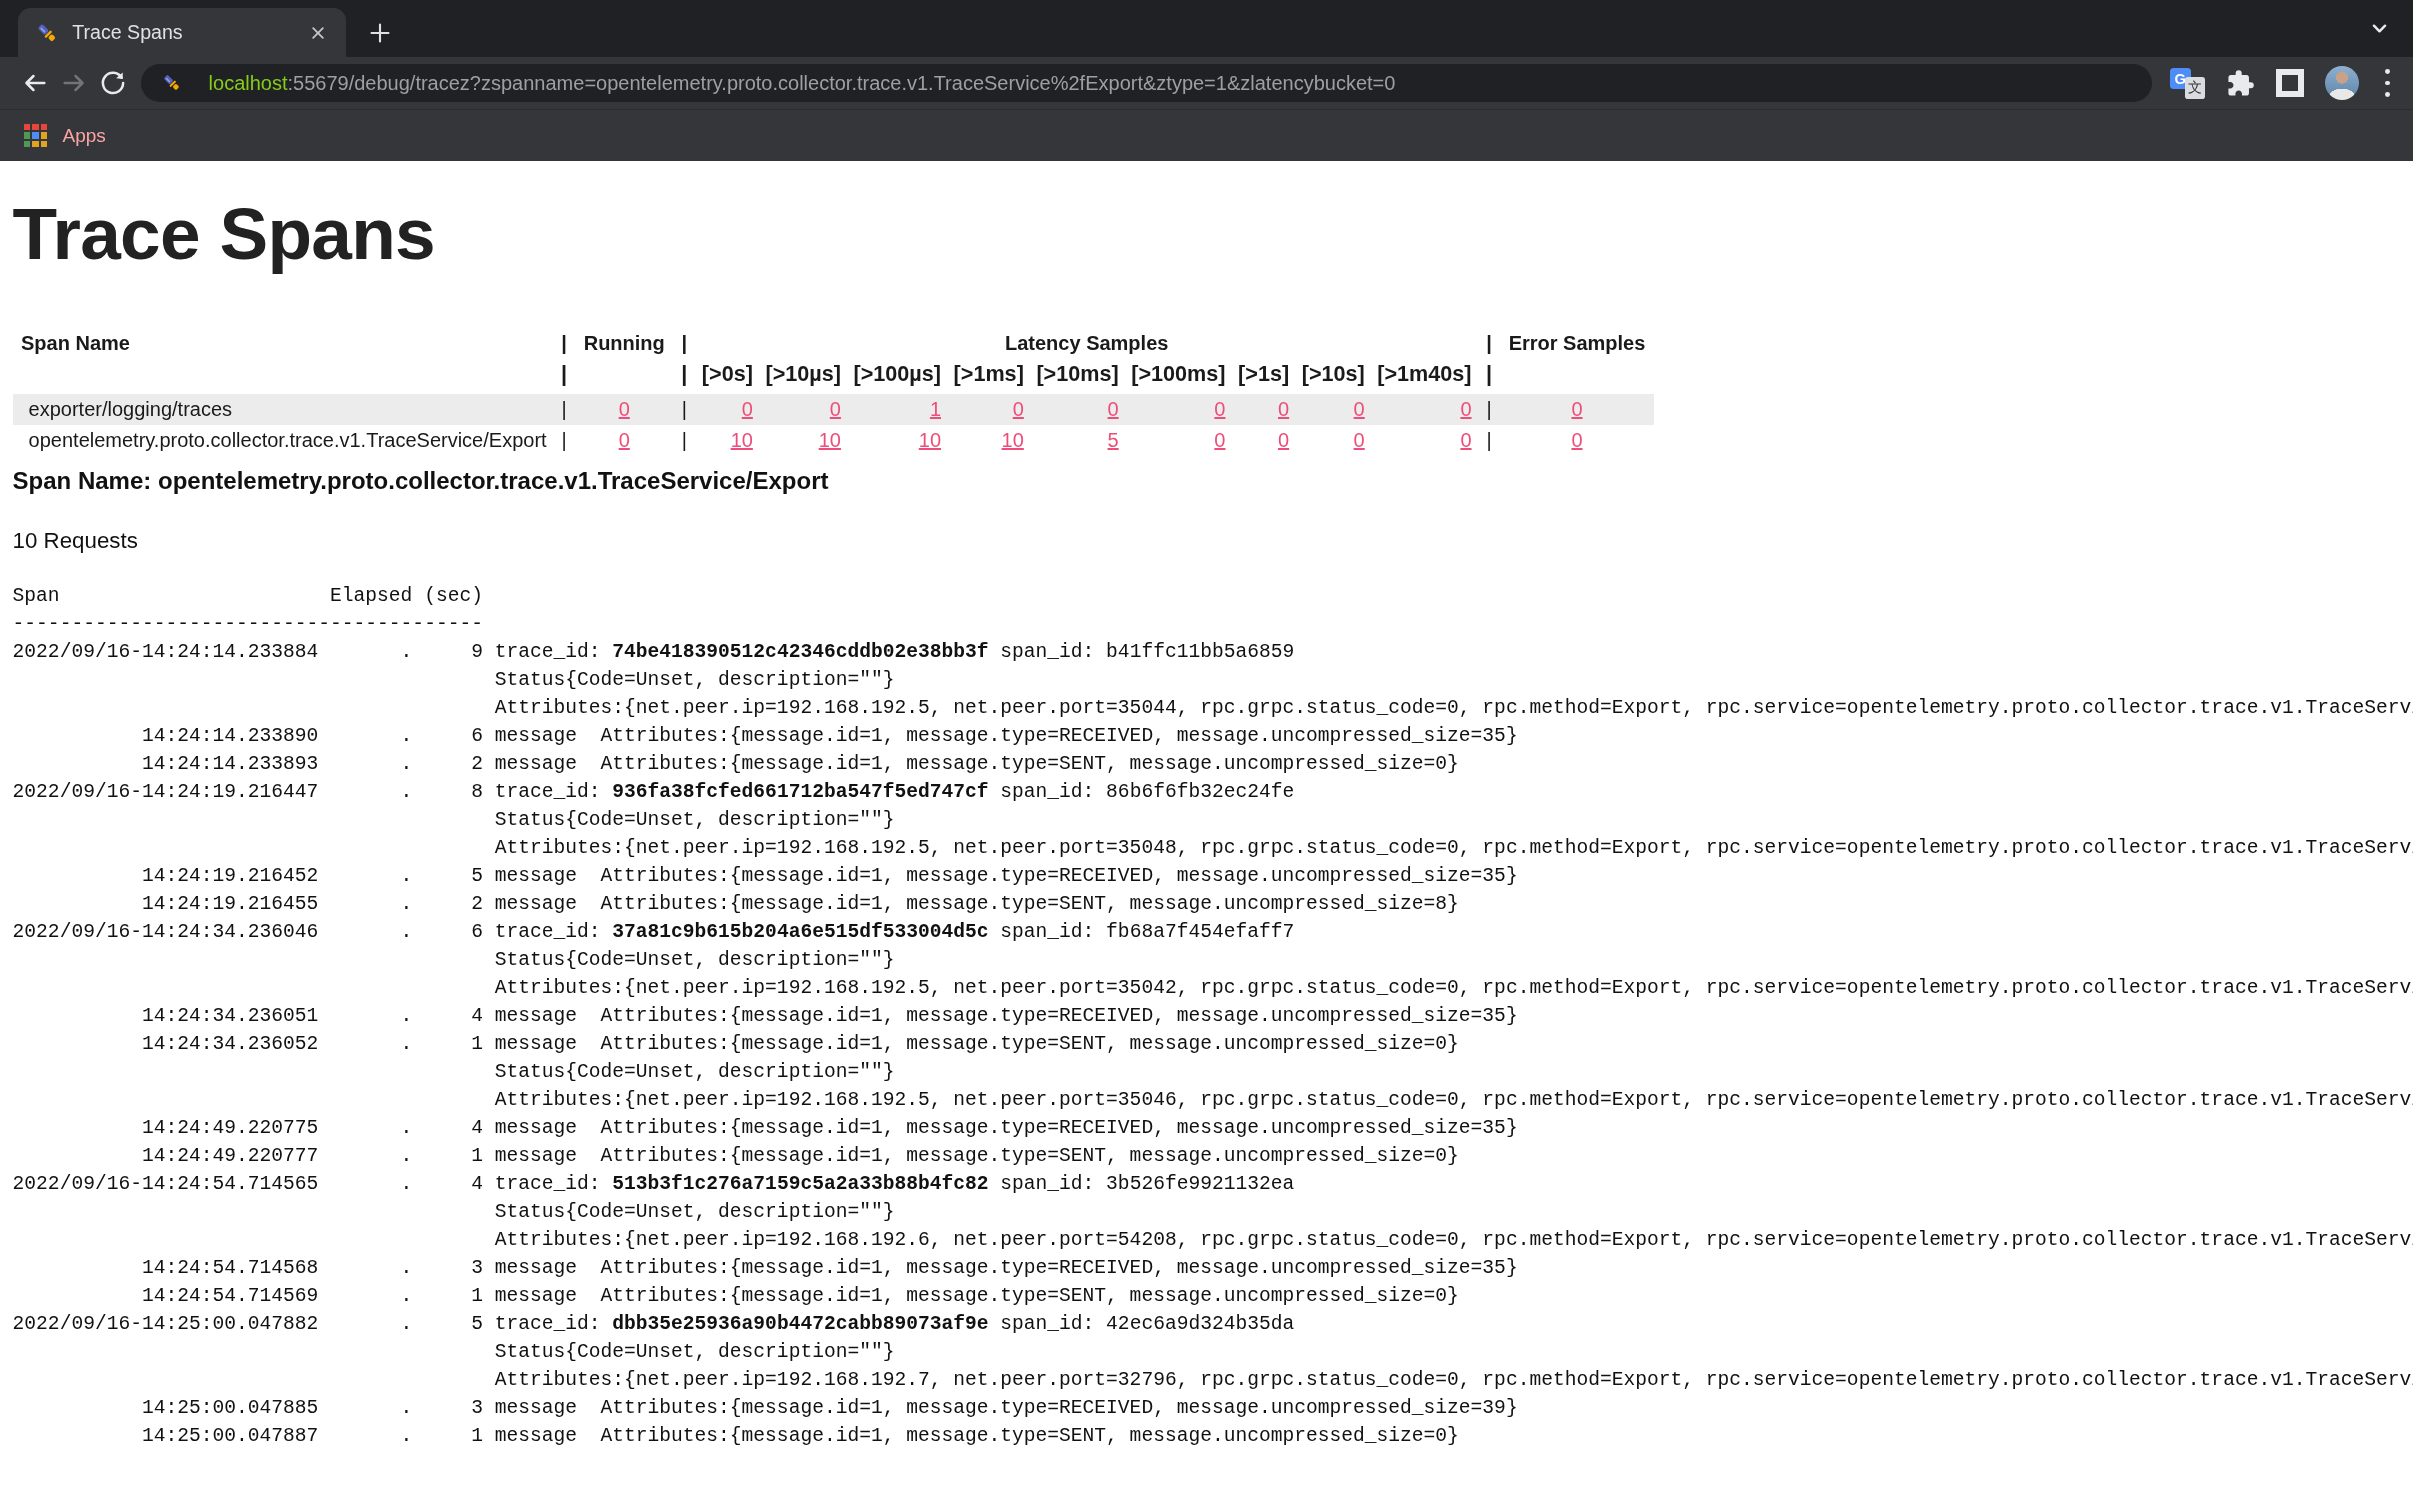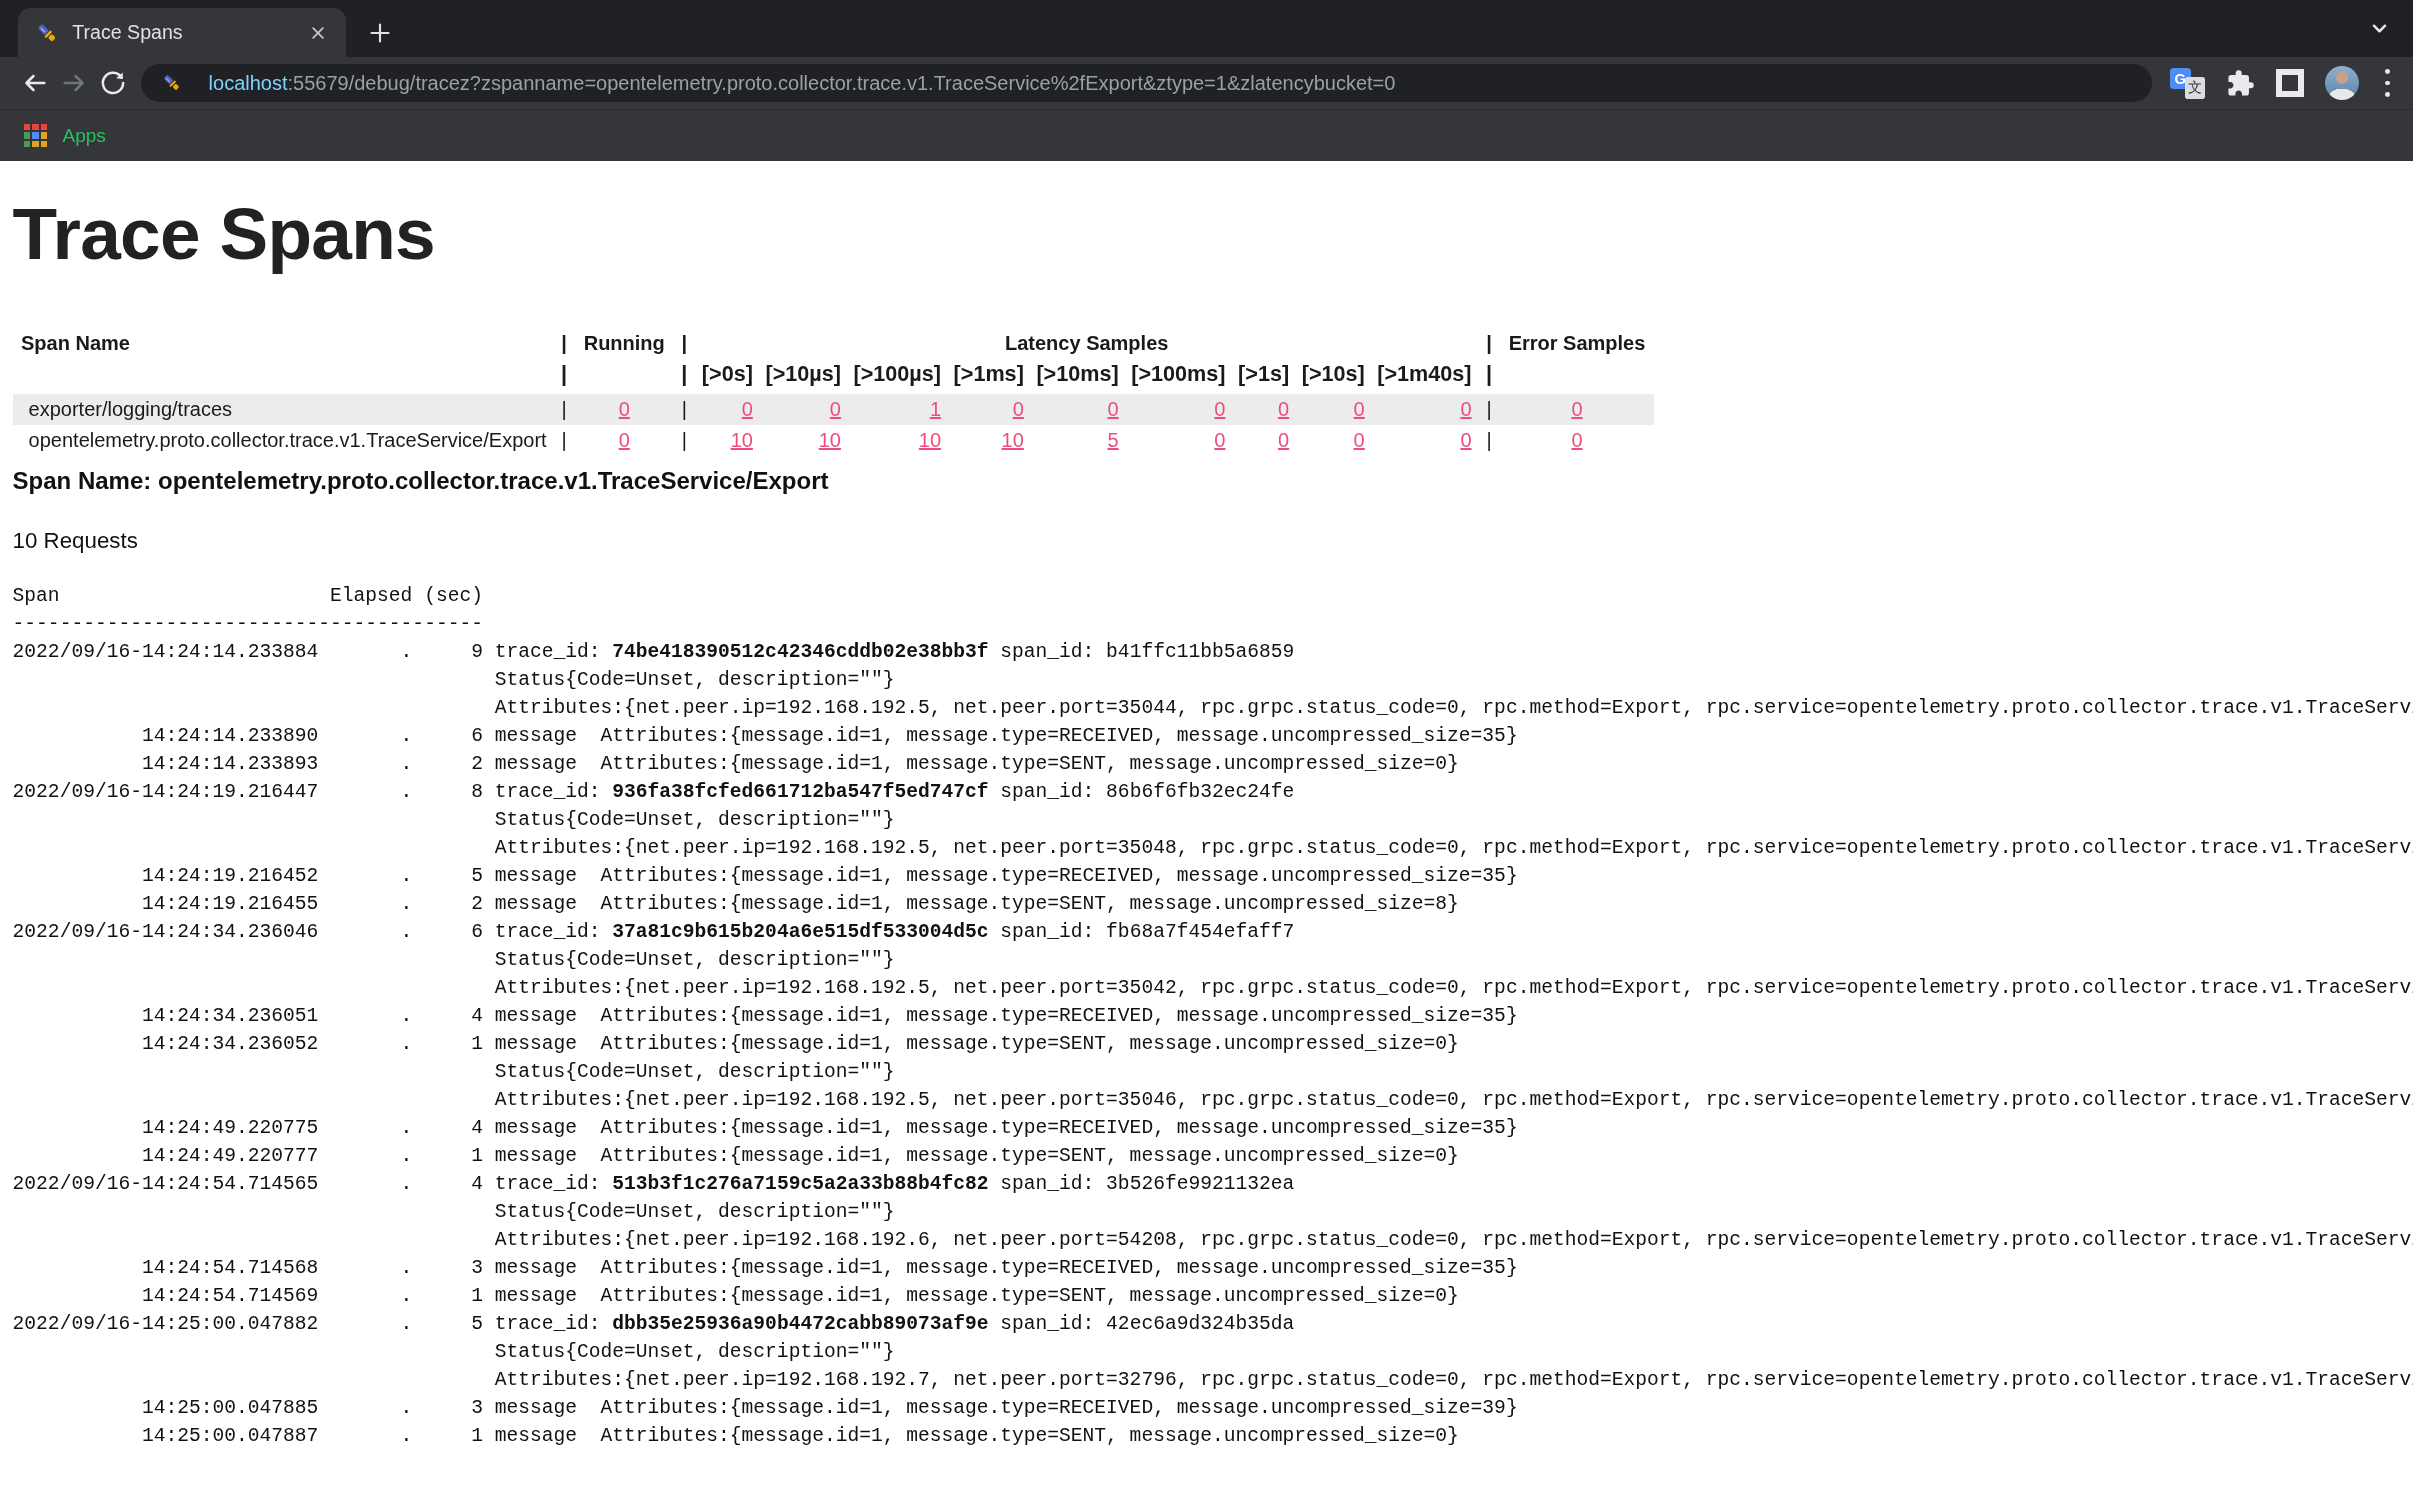--- a/index.html
+++ b/index.html
@@ -14,37 +14,37 @@
   .tab-title { color:#dfe1e5; font-size:19.6px; flex:1; margin-left:14px; white-space:nowrap; overflow:hidden; }
   .tab-close { width:25px; height:25px; display:flex; align-items:center; justify-content:center; border-radius:50%; }
   .newtab { position:absolute; left:362px; top:15.4px; width:35px; height:35px; display:flex; align-items:center; justify-content:center; border-radius:50%; }
   .tabsearch { position:absolute; right:18px; top:12.6px; width:32px; height:32px; display:flex; align-items:center; justify-content:center; }
 
   .toolbar { height:52px; background:#35363a; display:flex; align-items:center; padding:0 15.4px; }
   .navbtn { width:39px; height:39px; display:flex; align-items:center; justify-content:center; border-radius:50%; flex:0 0 auto; }
   .urlpill { height:38px; background:#202124; border-radius:19px; flex:1; margin:0 18px 0 8.4px;
              display:flex; align-items:center; padding:0 21px; max-width:2011px; overflow:hidden; }
   .urltext { font-size:20px; white-space:nowrap; margin-left:11.2px; }
-  .urlhost { color:#7dd3fc;padding-left:16px; }
+  .urlhost { color:#84cc16;padding-left:16px; }
   .urlrest { color:#9aa0a6; }
   .tool-icons { display:flex; align-items:center; gap:21px; flex:0 0 auto; }
   .avatar { width:34px; height:34px; border-radius:50%;
             background:
               radial-gradient(circle at 50% 34%, #c9a189 0 21%, rgba(0,0,0,0) 22%),
               radial-gradient(ellipse 60% 35% at 50% 88%, #e8e8e8 0 60%, rgba(0,0,0,0) 61%),
               linear-gradient(#8fb0cf, #5d83a9); }
   .dots { display:flex; flex-direction:column; gap:6.3px; padding:0 5.6px; }
   .dots i { width:4.9px; height:4.9px; border-radius:50%; background:#e8eaed; }
   .sidepanel-sq { width:28px; height:28px; border:6.3px solid #e8eaed; background:transparent; }
 
   .bookmarks { height:52px; background:#35363a; display:flex; align-items:center; padding:0 24px;
                border-top:1.4px solid #2b2c2f; box-shadow:0 1.4px 0 rgba(0,0,0,.35); }
   .apps-grid { display:grid; grid-template-columns:repeat(3,6.3px); grid-template-rows:repeat(3,6.3px); gap:2.1px; margin-right:15.4px; }
   .apps-grid i { display:block; }
-  .apps-label { color:#22c55e; font-size:19px; }
+  .apps-label { color:#fca5a5; font-size:19px; }
 
   
   .translate { position:relative; width:35px; height:32px; }
   .translate .g { position:absolute; left:0; top:1.4px; width:21px; height:21px; background:#4d8df5; border-radius:3.5px;
                   color:#fff; font-size:14.7px; font-weight:bold; display:flex; align-items:center; justify-content:center; }
   .translate .card { position:absolute; right:0; bottom:0; width:19.6px; height:22.3px; background:#dadce0; border-radius:2.8px;
                      color:#35363a; font-size:14px; display:flex; align-items:center; justify-content:center; }
 
   
   .content { background:#fff; height:calc(1508px - 161px); overflow:hidden; padding-left:12.6px; color:#1a1a1a; }

